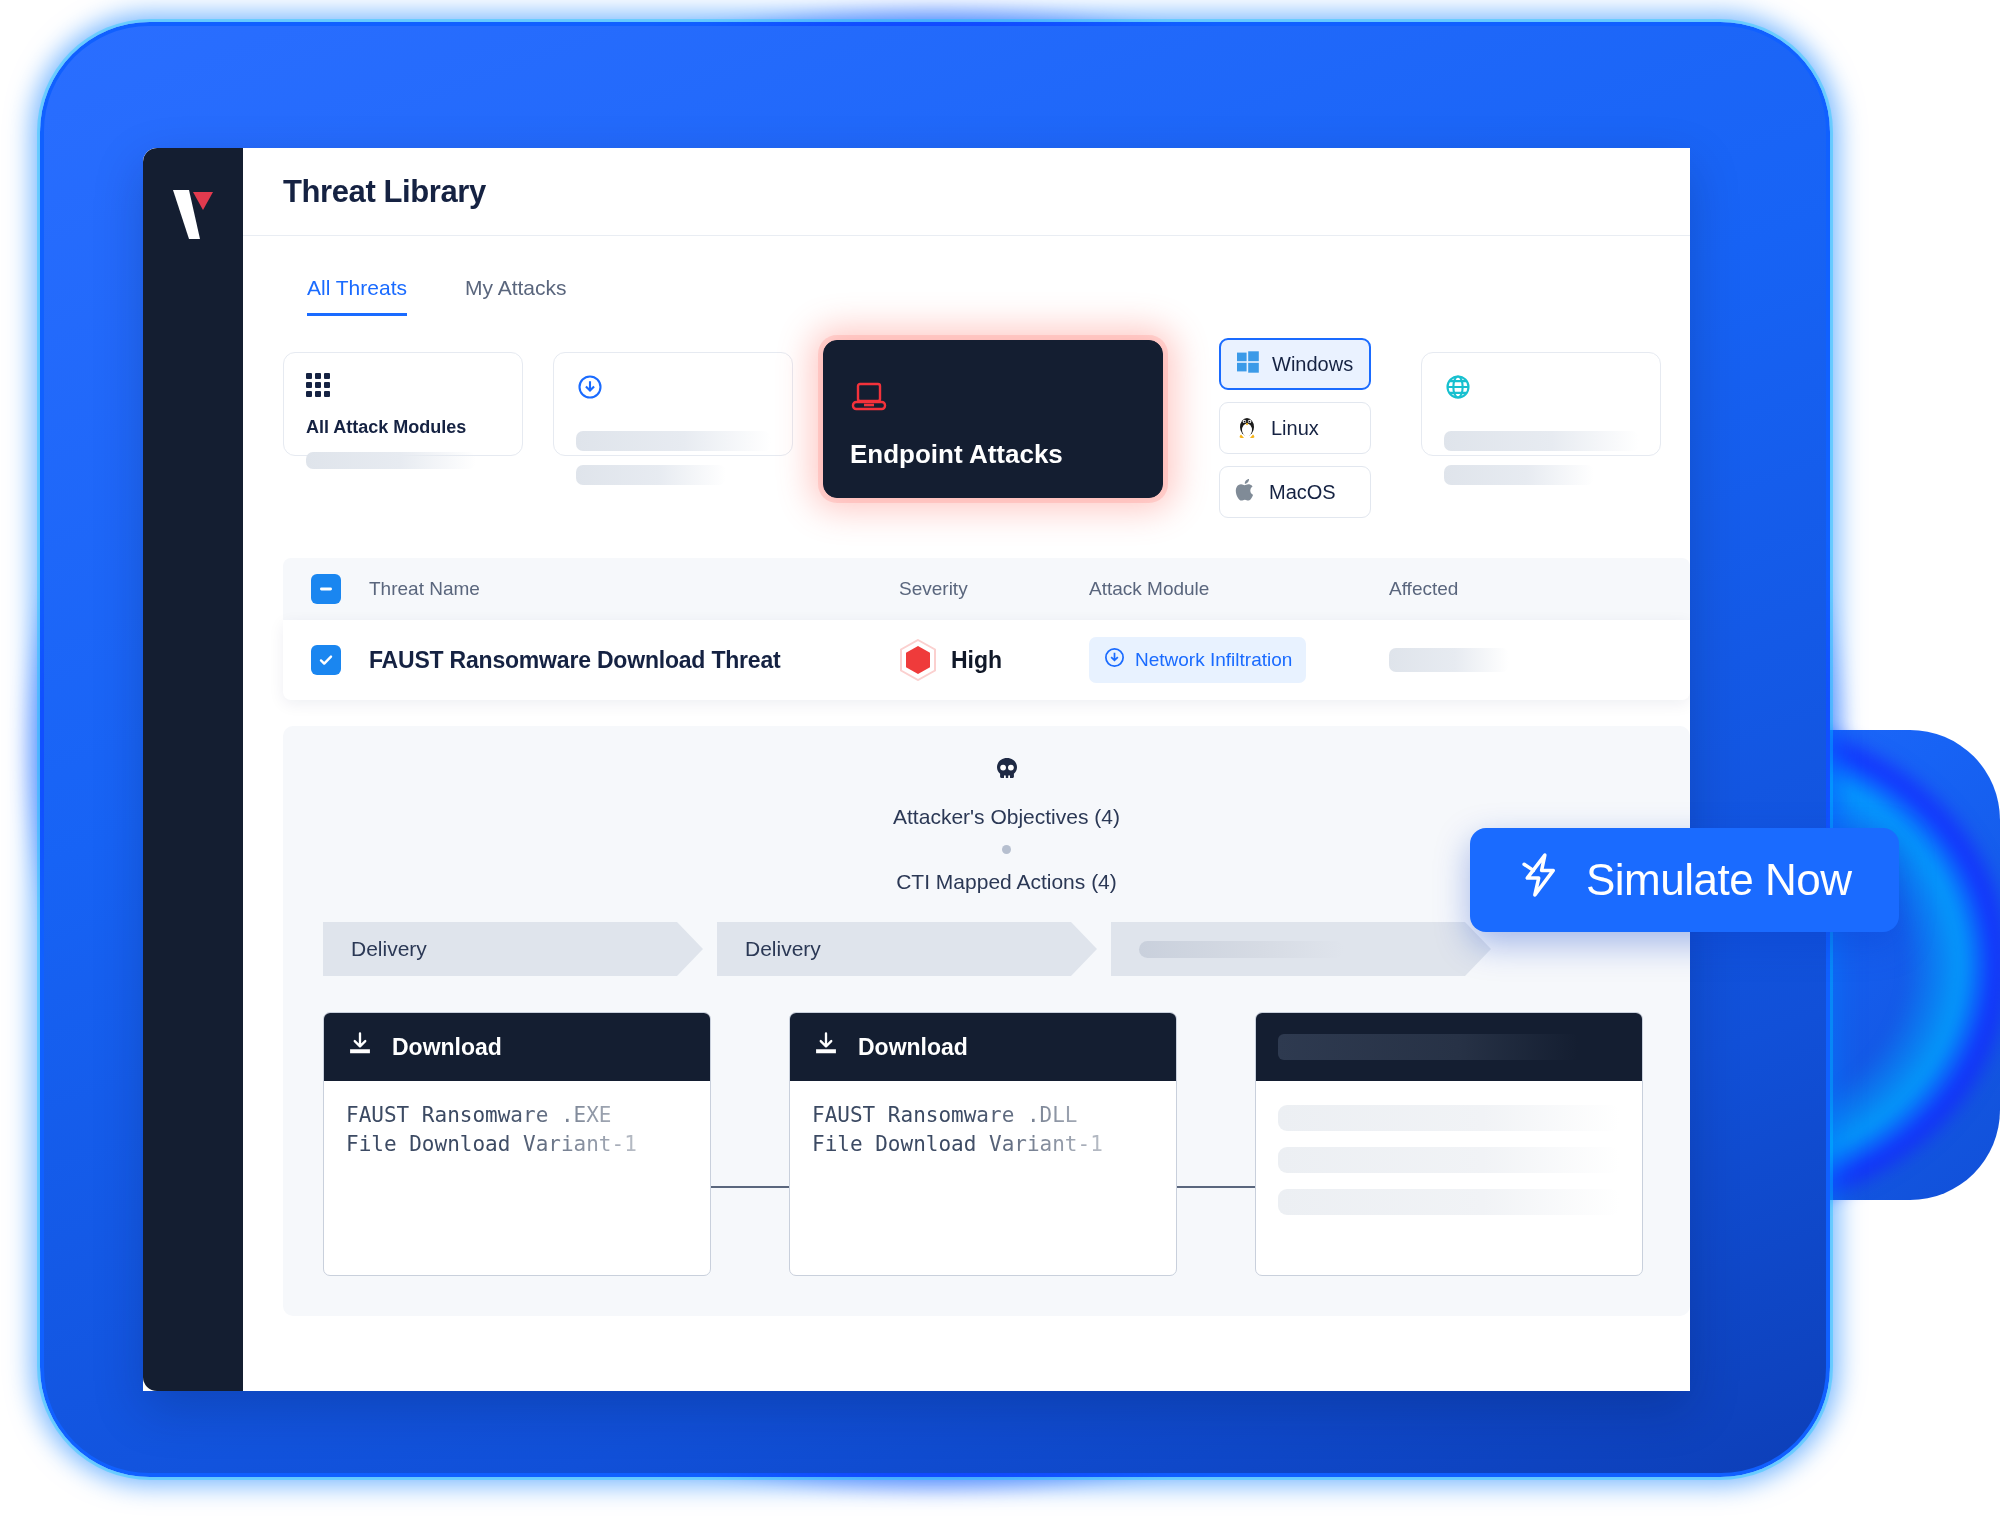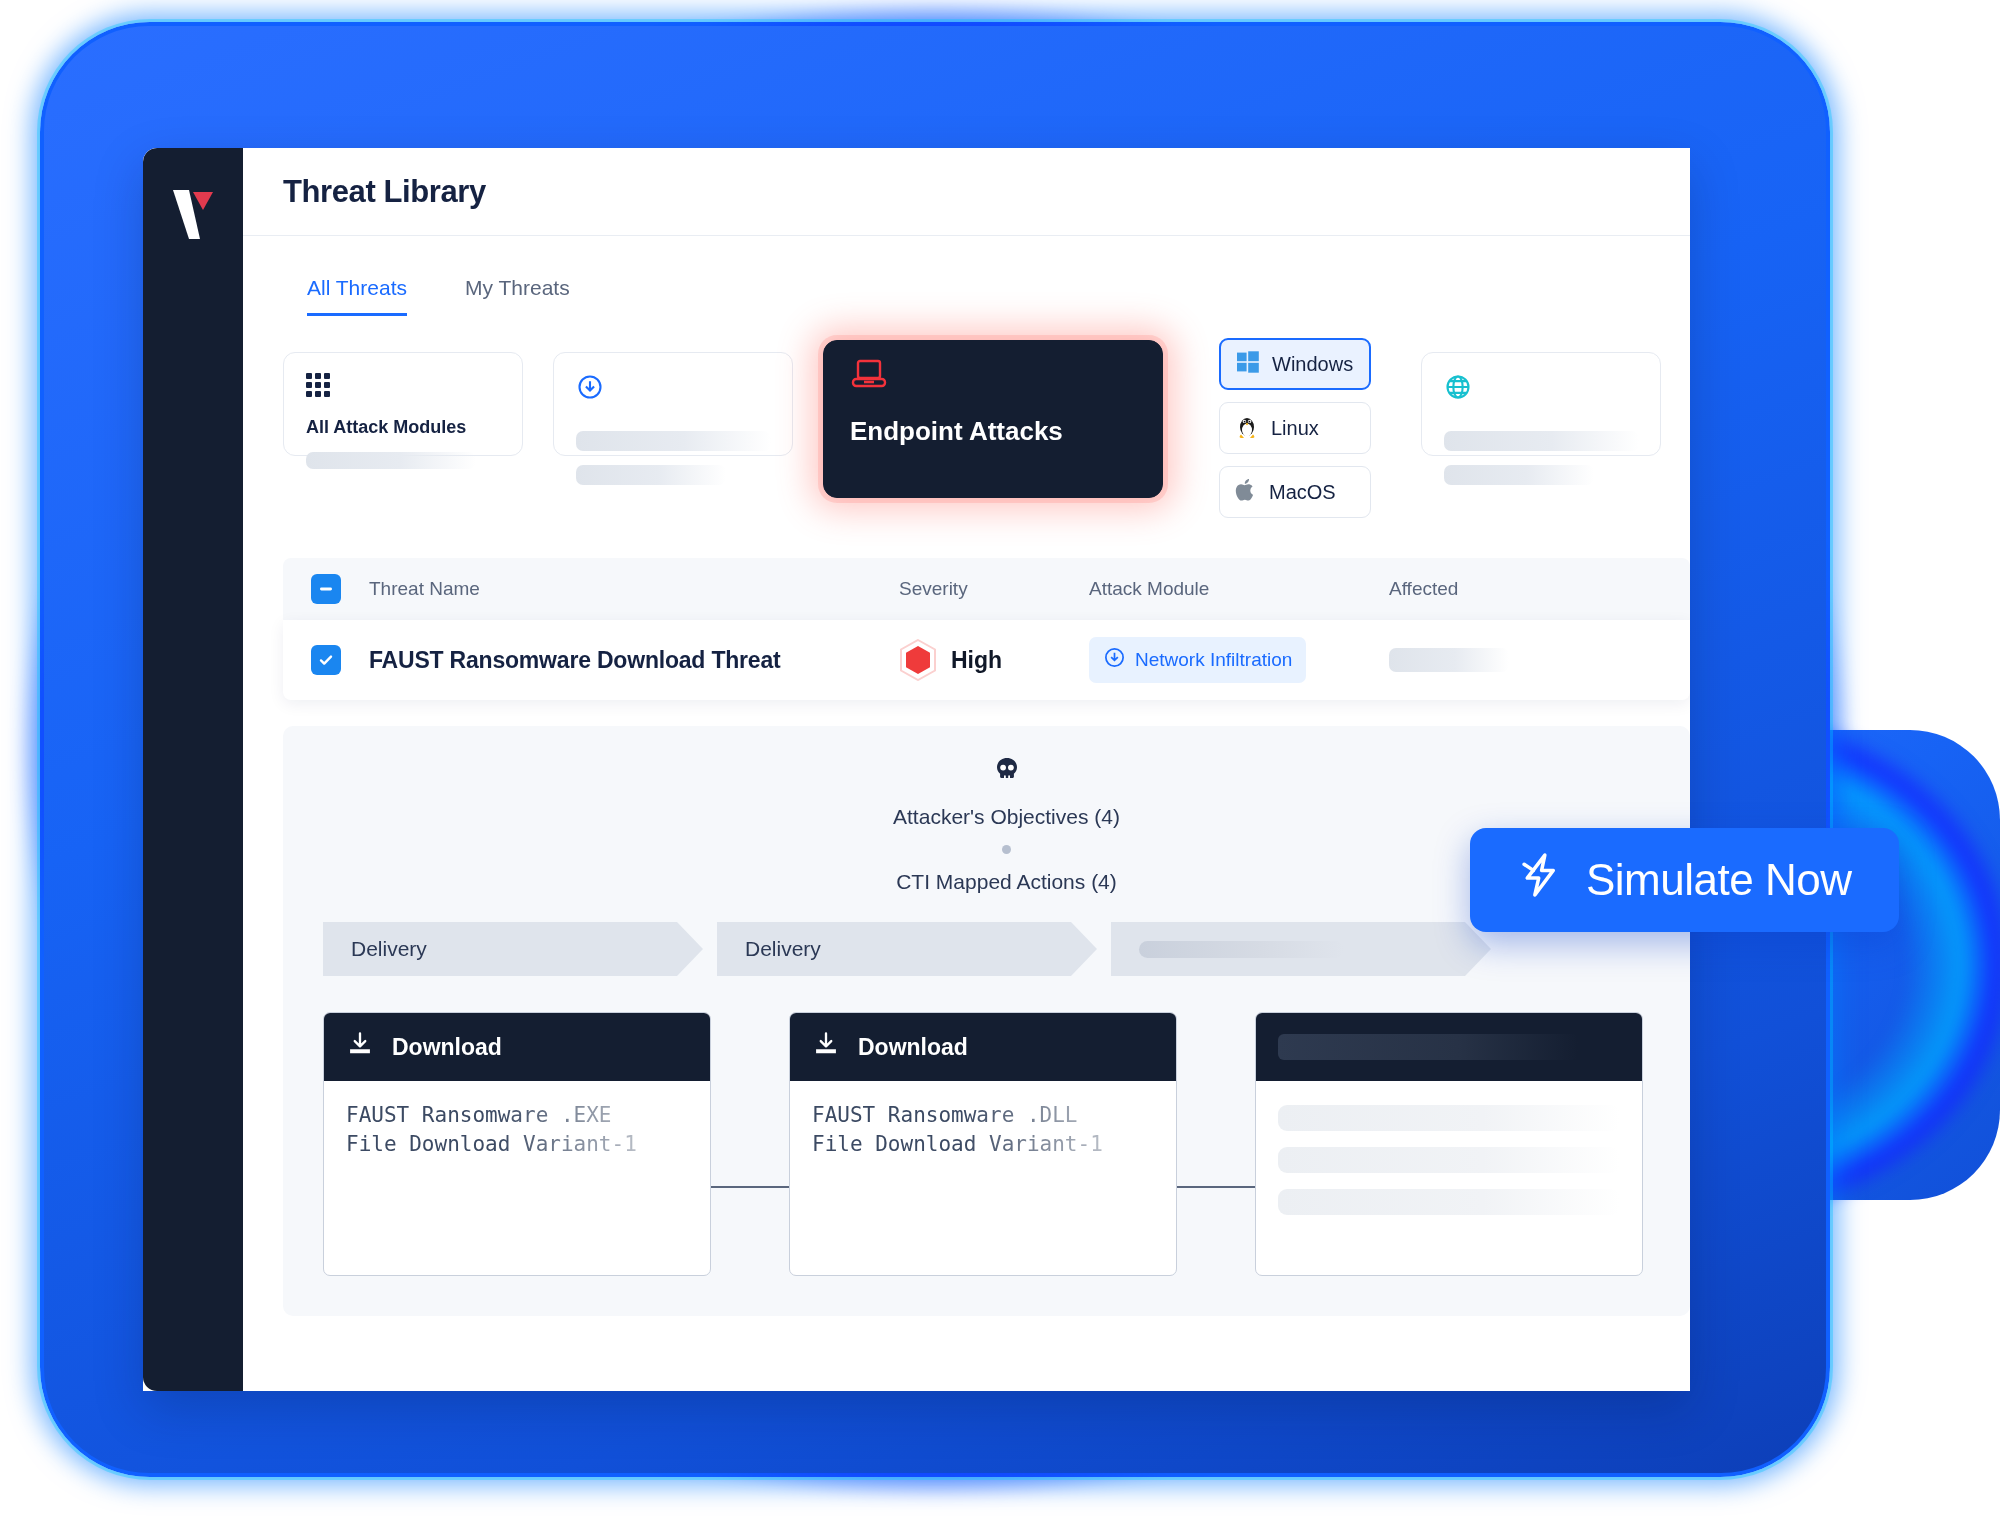--- a/index.html
+++ b/index.html
@@ -117,21 +117,21 @@
     background: #fff; padding: 20px 22px;
     position: relative;
   }
   .fcard-title {
     font-size: 18px; font-weight: bold; color: #152242; margin-top: 14px;
   }
   .sk { background: linear-gradient(90deg, #dfe4eb 0%, #e7ebf1 55%, rgba(231,235,241,0) 100%); border-radius: 7px; }
 
   .fcard.dark {
     background: #141e31; border-color: #141e31;
-    width: 340px; height: 158px; padding: 17px 26px;
+    width: 340px; height: 158px; padding: 40px 26px;
     border-radius: 14px;
     box-shadow: 0 0 0 5px rgba(255,90,80,.16), 0 0 34px 12px rgba(255,90,80,.33);
     align-self: flex-start;
     margin-top: -12px;
   }
   .fcard.dark .fcard-title { color: #fff; font-size: 26px; margin-top: 22px; font-weight: bold; }
 
   
   .os-list { display: flex; flex-direction: column; gap: 12px; margin-left: 26px; margin-top: -14px; }
   .os-btn {
@@ -262,21 +262,21 @@
     <div class="main">
 
       <div class="topbar">
         <div class="page-title">Threat Library</div>
       </div>
 
       <div class="content">
 
         <div class="tabs">
           <div class="tab active">All Threats</div>
-          <div class="tab">My Threats</div>
+          <div class="tab">My Attacks</div>
         </div>
 
         <div class="filters">
 
           <div class="fcard">
             <span>
               <svg width="26" height="26" viewBox="0 0 26 26">
                 <g fill="#152242">
                   <rect x="0" y="0" width="6" height="6" rx="1"></rect>
                     <rect x="9" y="0" width="6" height="6" rx="1"></rect>

